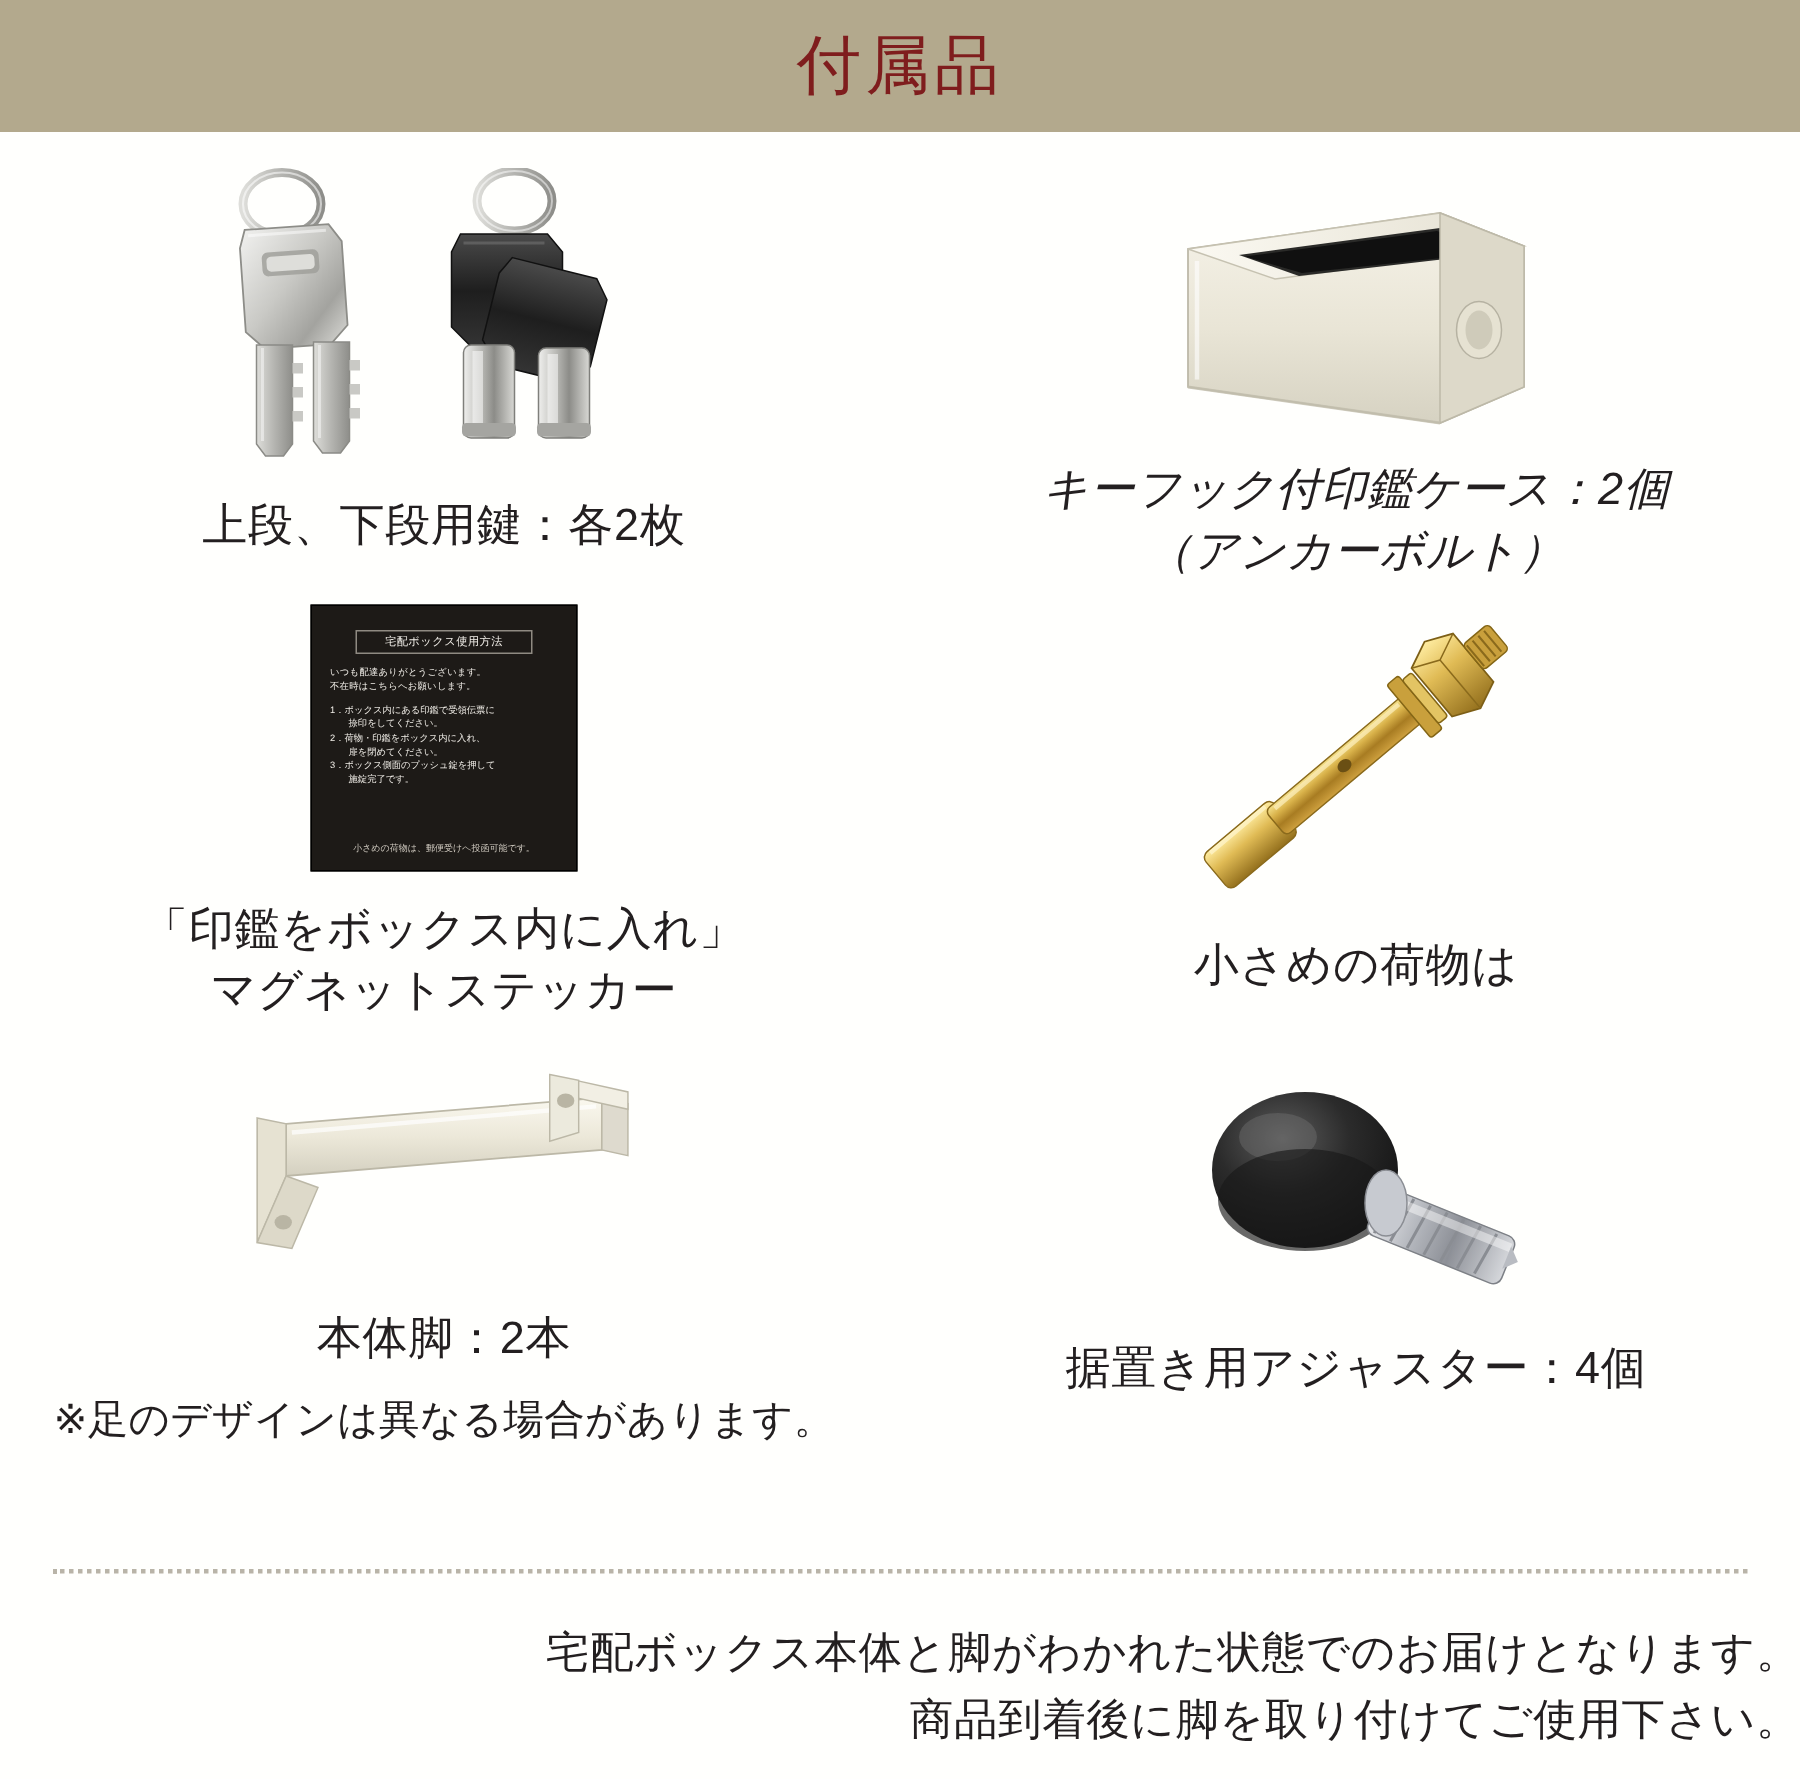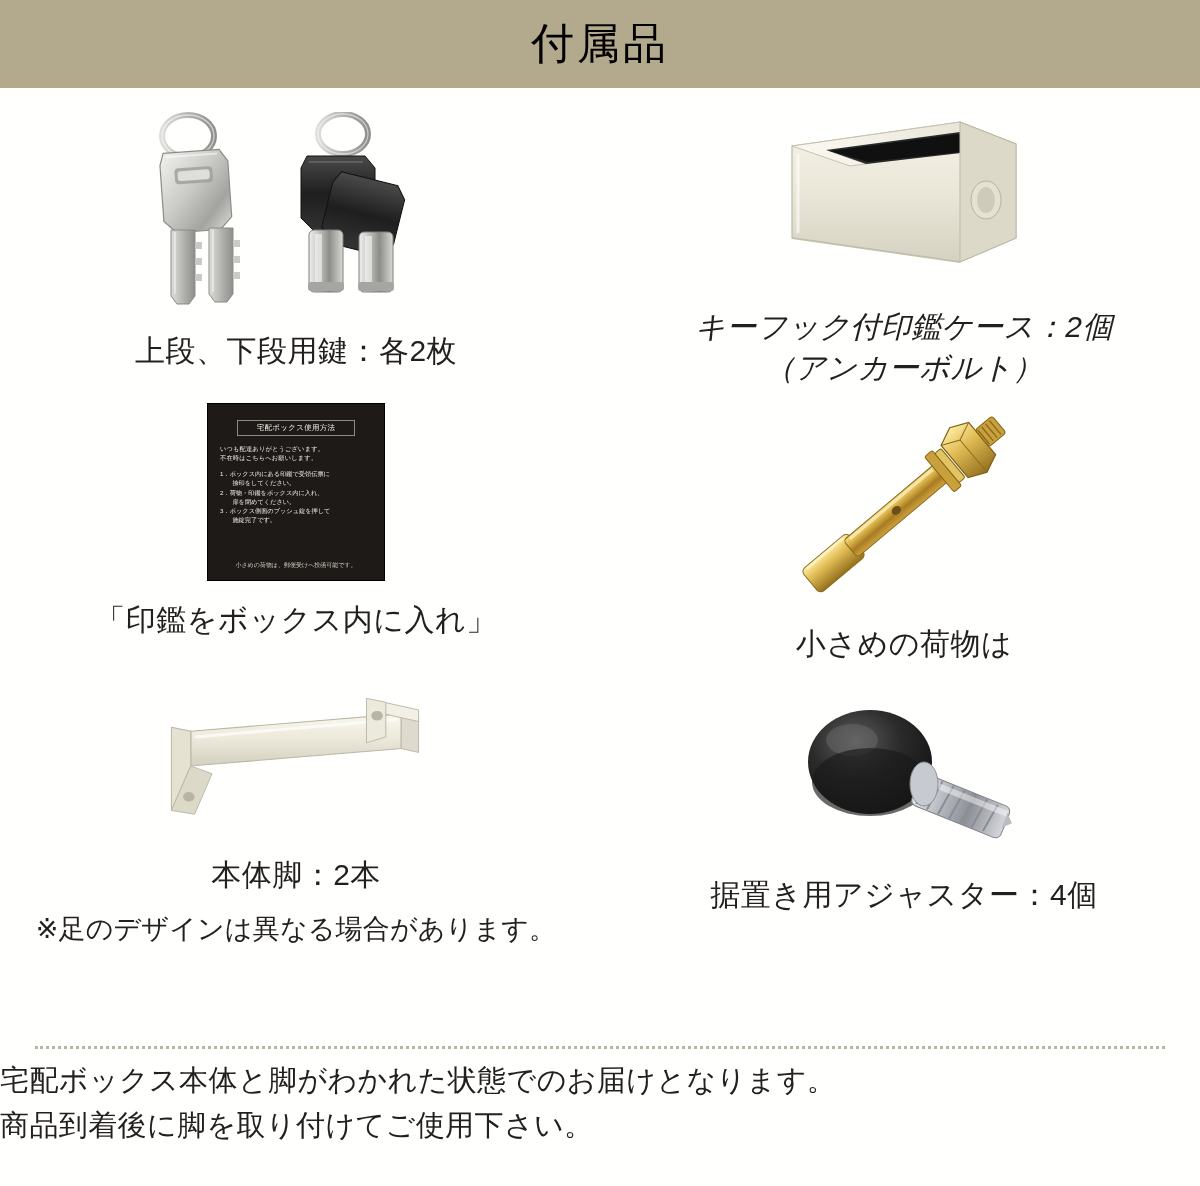--- a/index.html
+++ b/index.html
@@ -12,38 +12,38 @@
   }
   .page { position: relative; width: 1200px; height: 1186px; background:#fffffd; }
 
   
   .header {
     width: 1200px; height: 88px;
     background: #b3a98d;
     display: flex; align-items: center; justify-content: center;
   }
   .header-title {
-    color: #000000;
+    color: #7f1d1d;
     font-size: 43px;
     letter-spacing: 3px;
     font-weight: 500;
   }
 
   
   .grid {
     position: relative;
     width: 1200px;
     padding: 10px 0 0 0;
   }
   .row { display: flex; width: 1200px; gap: 16px; }
   .cell {
     width: 600px;
     display: flex; flex-direction: column; align-items: center;
   }
-  .art { display:flex; align-items:flex-end; justify-content:center; }
+  .art { display:flex; align-items:flex-start; justify-content:center; }
   .caption {
     text-align: center;
     font-size: 30px;
     line-height: 1.38;
     letter-spacing: 0.5px;
     color: #231f20;
   }
   .caption .sub { display:block; }
   .note {
     text-align:right;
@@ -55,22 +55,22 @@
 
   
   .divider {
     position:absolute;
     left: 35px; right: 35px;
     top: 1046px;
     border-top: 3px dotted #b9b4a8;
   }
   .footer {
     position:absolute;
-    top: 1058px; left: 0; width: 1200px;
-    text-align:left;
+    top: 1080px; left: 0; width: 1200px;
+    text-align:right;
   }
   .footer p {
     font-size: 29px;
     line-height: 1.55;
     letter-spacing: 0.4px;
   }
 
   
 
   
@@ -258,20 +258,21 @@
               <div>2．荷物・印鑑をボックス内に入れ、</div>
               <div>　　扉を閉めてください。</div>
               <div>3．ボックス側面のプッシュ錠を押して</div>
               <div>　　施錠完了です。</div>
             </div>
             <div class="st-foot">小さめの荷物は、郵便受けへ投函可能です。</div>
           </div>
         </div>
         <div class="caption" style="margin-top:18px;">
           <span>「印鑑をボックス内に入れ」</span>
+          <span class="sub">マグネットステッカー</span>
         </div>
       </div>
 
       <div class="cell">
         <div class="art bolt-art" style="margin-top:6px;">
           <svg width="260" height="190" viewBox="0 0 260 190" xmlns="http://www.w3.org/2000/svg">
             <defs>
               <linearGradient id="brass" x1="0" y1="0" x2="0" y2="1">
                 <stop offset="0" stop-color="#f4e08a"></stop>
                 <stop offset="0.3" stop-color="#d9b24a"></stop>

